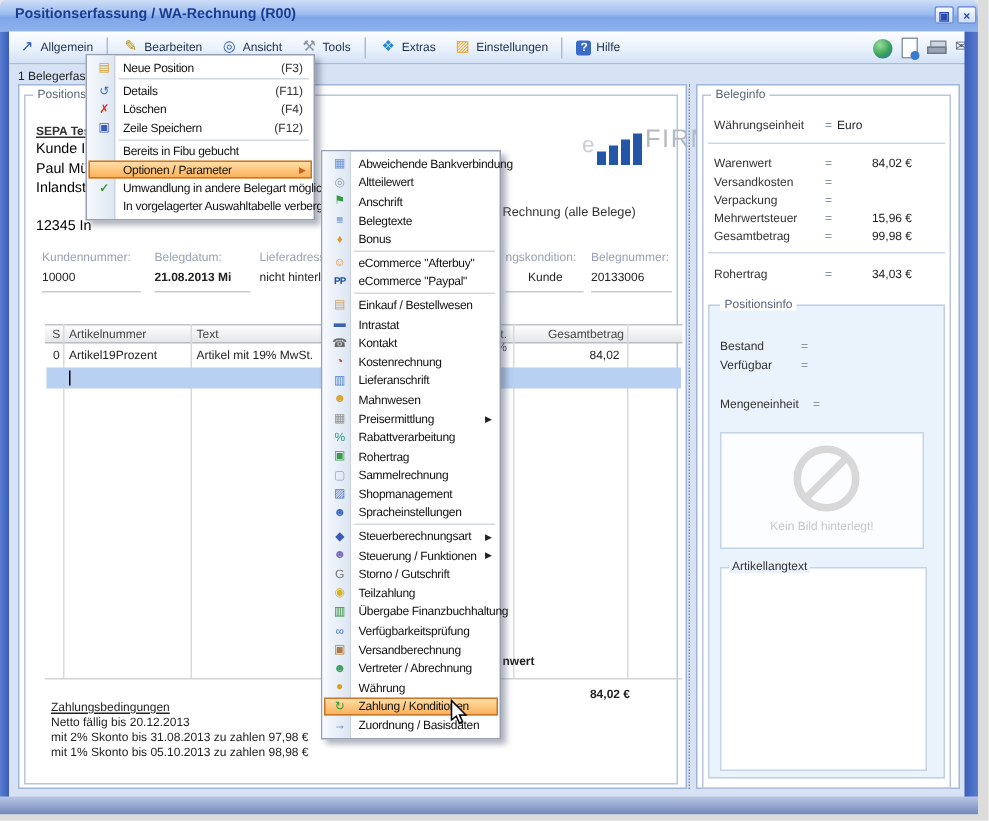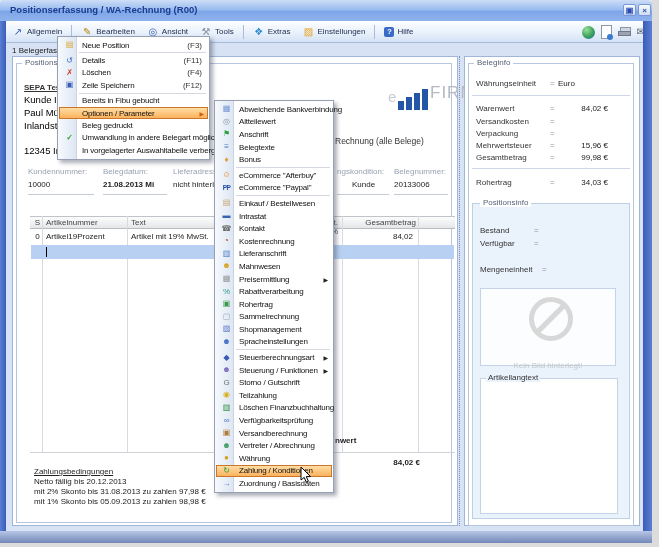--- a/index.html
+++ b/index.html
@@ -78,21 +78,21 @@
   .brow .bv{position:absolute;right:0;font-size:8px;color:#222;}
   .brow .bv-left{position:absolute;left:82px;font-size:8px;color:#222;}
   .bsep{left:472px;width:158px;height:1px;background:#ccd8e8;}
   .posinfo{left:472px;top:203px;width:158px;height:316px;background:#eaf2fb;border:1px solid #c0d0e4;box-sizing:border-box;}
   .prow{position:absolute;left:480px;width:120px;height:10px;}
   .prow .bl{position:absolute;left:0;font-size:8px;color:#333;}
   .prow .beq{position:absolute;left:54px;font-size:8px;color:#8a94a6;}
   .imgbox{left:480px;top:288px;width:136px;height:78px;background:#fbfdfe;border:1px solid #c4d4e6;box-sizing:border-box;}
   .noimg-circle{position:absolute;left:48px;top:8px;width:34px;height:34px;border:5px solid #d8d8d8;border-radius:50%;}
   .noimg-circle::before{content:"";position:absolute;left:14px;top:-3px;width:5px;height:40px;background:#d8d8d8;transform:rotate(45deg);}
-  .noimg-text{position:absolute;left:0;top:57px;width:100%;text-align:center;font-size:8px;color:#c4c8cc;margin-top:15px;}
+  .noimg-text{position:absolute;left:0;top:57px;width:100%;text-align:center;font-size:8px;color:#c4c8cc;}
   .langbox{left:480px;top:378px;width:138px;height:136px;background:#fff;border:1px solid #c4d4e6;box-sizing:border-box;}
   .langlegend{left:486px;top:373px;background:#eaf2fb;padding:0 2px;font-size:8px;color:#333;}
   
   .menu{position:absolute;background:#fff;border:1px solid #98a0b4;box-sizing:border-box;
     box-shadow:3px 3px 4px rgba(70,80,100,.45);padding:2px 1px;z-index:50;}
   .menu::before{content:"";position:absolute;left:0;top:0;bottom:0;width:18px;
     background:linear-gradient(90deg,#f7fafd,#dde6f3);border-right:1px solid #ccd4e2;}
   .mi{position:relative;display:flex;align-items:center;padding-left:2px;}
   .m-edit .mi{height:12.4px;}
   .m-sub .mi{height:12.6px;}
@@ -226,21 +226,21 @@
   <div class="abs selrow"></div>
   <div class="abs caret"></div>
 
   <div class="abs totline"></div>
   <div class="abs cell bold" style="left:335px;top:436px;">nwert</div>
   <div class="abs cell bold" style="left:370px;top:458px;width:50px;text-align:right;">84,02 €</div>
 
   <div class="abs payment" style="left:34px;top:467px;text-decoration:underline;">Zahlungsbedingungen</div>
   <div class="abs payment" style="left:34px;top:477px;">Netto fällig bis 20.12.2013</div>
   <div class="abs payment" style="left:34px;top:487px;">mit 2% Skonto bis 31.08.2013 zu zahlen 97,98 €</div>
-  <div class="abs payment" style="left:34px;top:497px;">mit 1% Skonto bis 05.09.2013 zu zahlen 98,98 €</div>
+  <div class="abs payment" style="left:34px;top:497px;">mit 1% Skonto bis 05.10.2013 zu zahlen 98,98 €</div>
 
   <div class="abs splitter"></div>
   <div class="abs panel right-panel"></div>
   <div class="abs groupbox gb-right"></div>
   <div class="abs legend" style="left:474px;top:58px;">Beleginfo</div>
 
   <div class="brow" style="top:79px;">
     <span class="bl">Währungseinheit</span>
     <span class="beq">=</span>
     <span class="bv-left">Euro</span>
@@ -325,24 +325,20 @@
       <div class="mi">
         <span class="mic"></span>
         <span class="mlb">Bereits in Fibu gebucht</span>
       </div>
       <div class="mi hl">
         <span class="mic"></span>
         <span class="mlb">Optionen / Parameter</span>
         <span class="mar">▶</span>
       </div>
       <div class="mi">
-        <span class="mic"></span>
-        <span class="mlb">Beleg gedruckt</span>
-      </div>
-      <div class="mi">
         <span class="mic" style="color: rgb(42, 154, 42); font-weight: bold;">✓</span>
         <span class="mlb">Umwandlung in andere Belegart möglich</span>
       </div>
       <div class="mi">
         <span class="mic"></span>
         <span class="mlb">In vorgelagerter Auswahltabelle verbergen</span>
       </div>
     </div>
   <div class="menu m-sub">
       <div class="mi">
@@ -438,21 +434,21 @@
       <div class="mi">
         <span class="mic" style="color: rgb(112, 112, 112);">G</span>
         <span class="mlb">Storno / Gutschrift</span>
       </div>
       <div class="mi">
         <span class="mic" style="color: rgb(216, 176, 32);">◉</span>
         <span class="mlb">Teilzahlung</span>
       </div>
       <div class="mi">
         <span class="mic" style="color: rgb(42, 138, 58);">▥</span>
-        <span class="mlb">Löschen Finanzbuchhaltung</span>
+        <span class="mlb">Übergabe Finanzbuchhaltung</span>
       </div>
       <div class="mi">
         <span class="mic" style="color: rgb(74, 122, 192);">∞</span>
         <span class="mlb">Verfügbarkeitsprüfung</span>
       </div>
       <div class="mi">
         <span class="mic" style="color: rgb(176, 122, 58);">▣</span>
         <span class="mlb">Versandberechnung</span>
       </div>
       <div class="mi">

